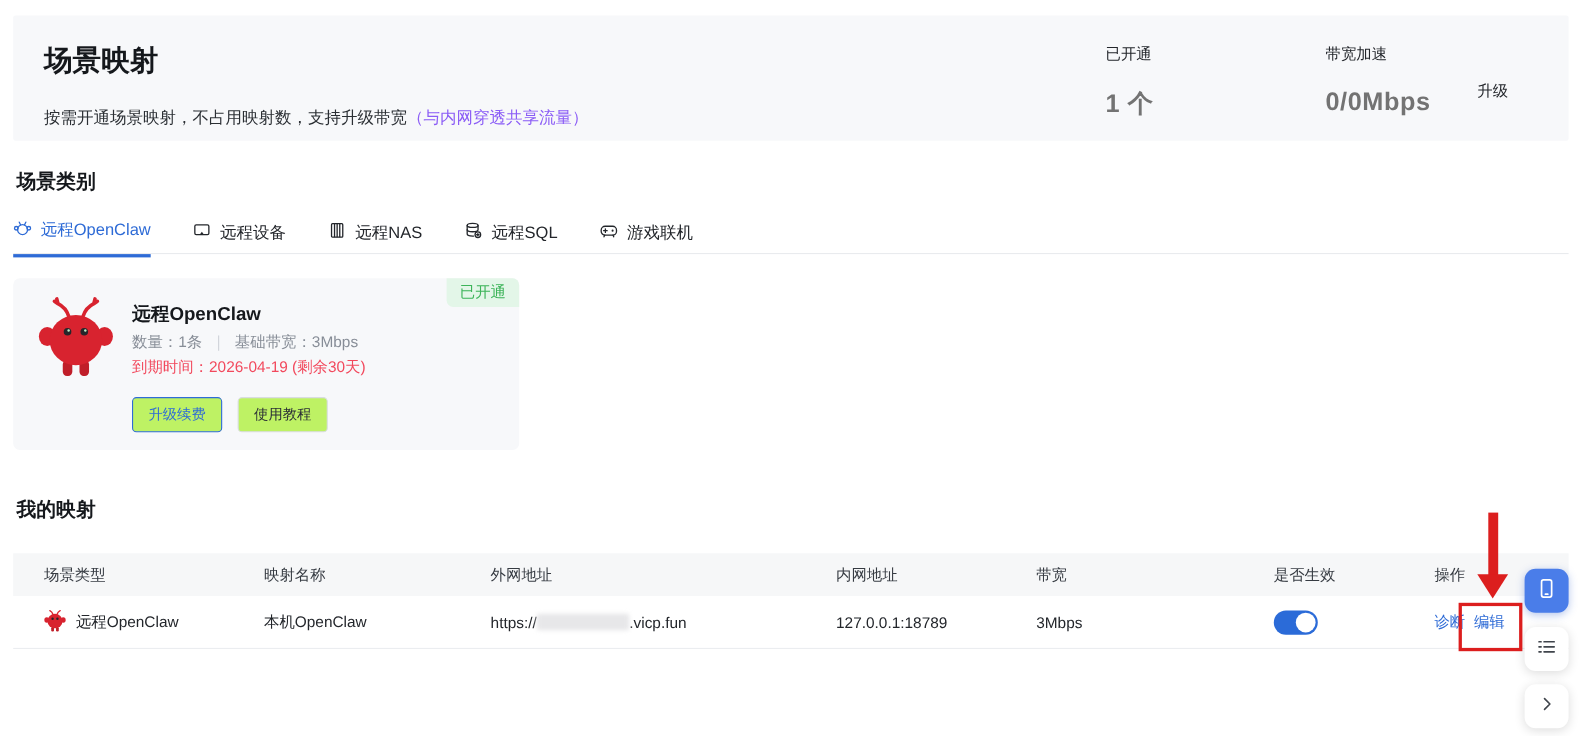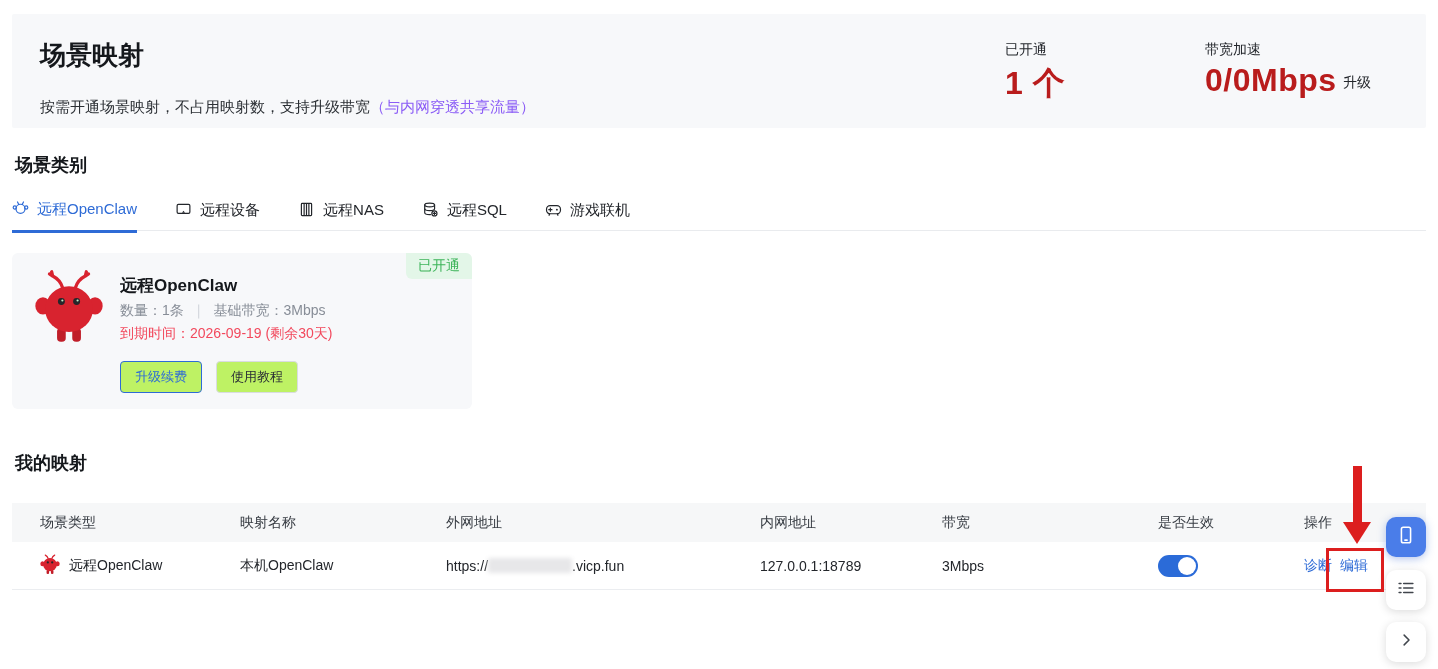--- a/index.html
+++ b/index.html
@@ -7,21 +7,21 @@
     font-family:"Liberation Sans","DejaVu Sans",sans-serif; color:#15181c; }
 
   
   .header-band { position:absolute; left:12px; top:14px; width:1414px; height:114px;
     background:#f7f8fa; border-radius:2px; }
   .page-title { position:absolute; left:28px; top:24px; font-size:26px; font-weight:700; color:#15181c; }
   .page-sub { position:absolute; left:28px; top:84px; font-size:15px; color:#2b2f34; }
   .page-sub .sub-link { color:#8b5cf6; cursor:pointer; }
   .stat { position:absolute; top:27px; }
   .stat-label { font-size:14px; color:#23262b; }
-  .stat-value { font-size:32px; font-weight:700; color:#b91c1c; margin-top:3px; letter-spacing:.5px; }
+  .stat-value { font-size:23px; font-weight:700; color:#737373; margin-top:20px; letter-spacing:.5px; }
   .stat-upgrade { position:absolute; left:1331px; top:60px; font-size:14px; color:#23262b; cursor:pointer; }
 
   
   .section-title { position:absolute; font-size:18px; font-weight:700; color:#15181c; }
   .tabs { position:absolute; left:12px; top:199px; display:flex; gap:38px; }
   .tab { display:flex; align-items:center; gap:8px; font-size:15px; color:#23262b;
     padding-bottom:11px; cursor:pointer; }
   .tab.active { color:#2e6bd6; border-bottom:3px solid #2e6bd6; }
   .tab svg { flex:0 0 auto; }
   .tabs-divider { position:absolute; left:12px; top:230px; width:1414px; height:1px; background:#e9ebee; }
@@ -162,21 +162,21 @@
       <circle cx="25" cy="30" r="3.2" fill="#26262a"></circle>
       <circle cx="39" cy="30" r="3.2" fill="#26262a"></circle>
       <circle cx="25.9" cy="29" r="1" fill="#bff0c9"></circle>
       <circle cx="39.9" cy="29" r="1" fill="#bff0c9"></circle>
     </svg>
   </div>
   <div class="card-title">远程OpenClaw</div>
   <div class="card-info">
     <span>数量：1条</span><span class="sep">｜</span><span>基础带宽：3Mbps</span>
   </div>
-  <div class="card-expiry">到期时间：2026-09-19 (剩余30天)</div>
+  <div class="card-expiry">到期时间：2026-04-19 (剩余30天)</div>
   <div class="card-buttons">
     <div class="btn primary">升级续费</div>
     <div class="btn">使用教程</div>
   </div>
 </div>
 
 <div class="section-title" style="left:15px; top:451px;">我的映射</div>
 
 <div class="table">
   <div class="t-head">

